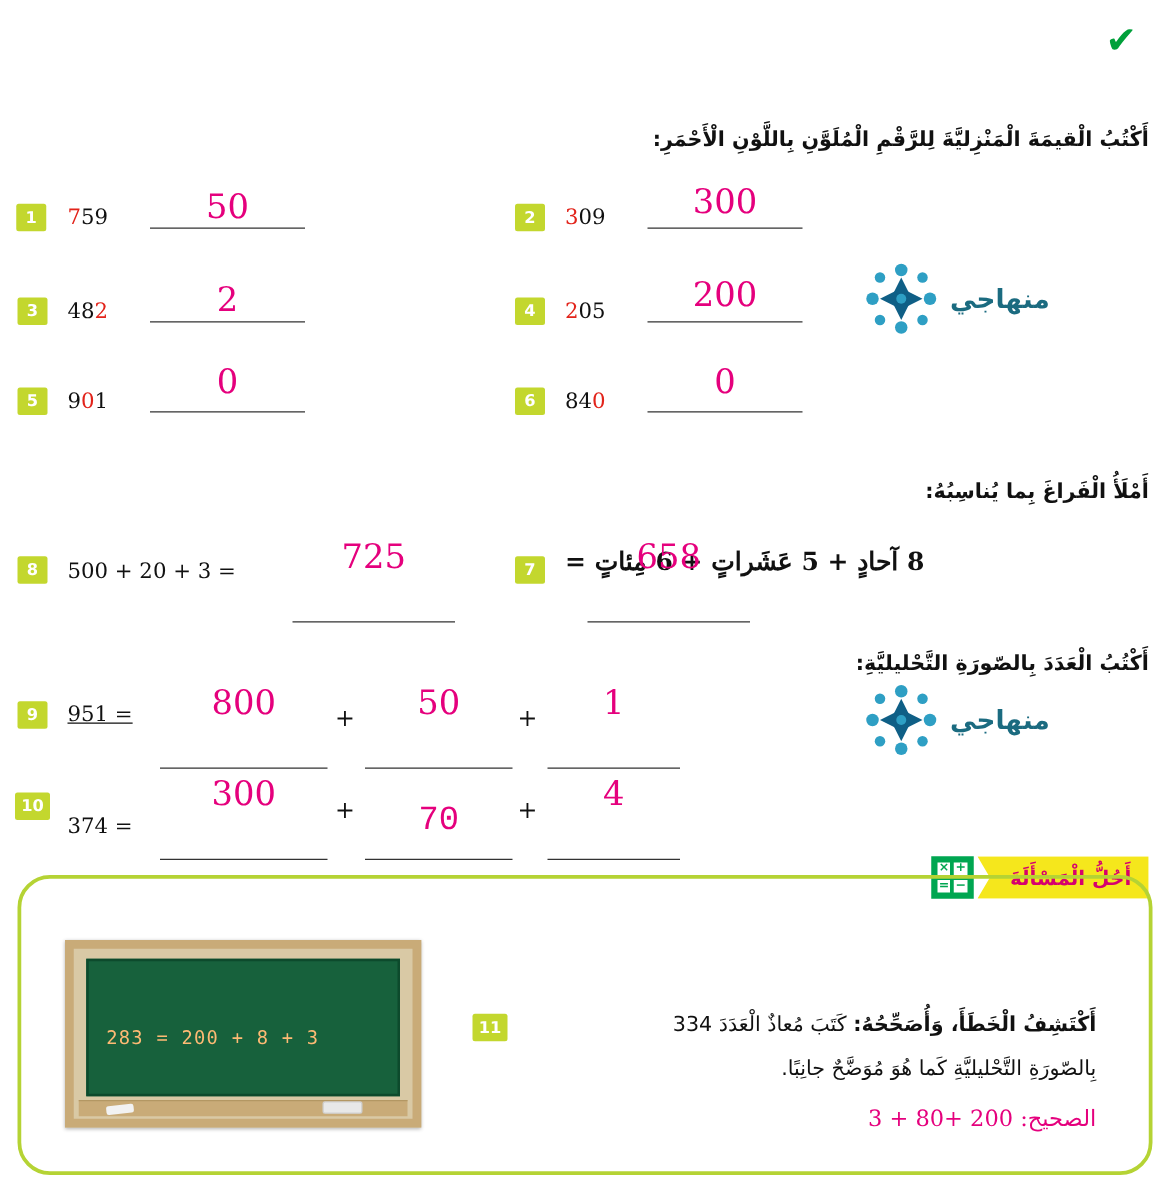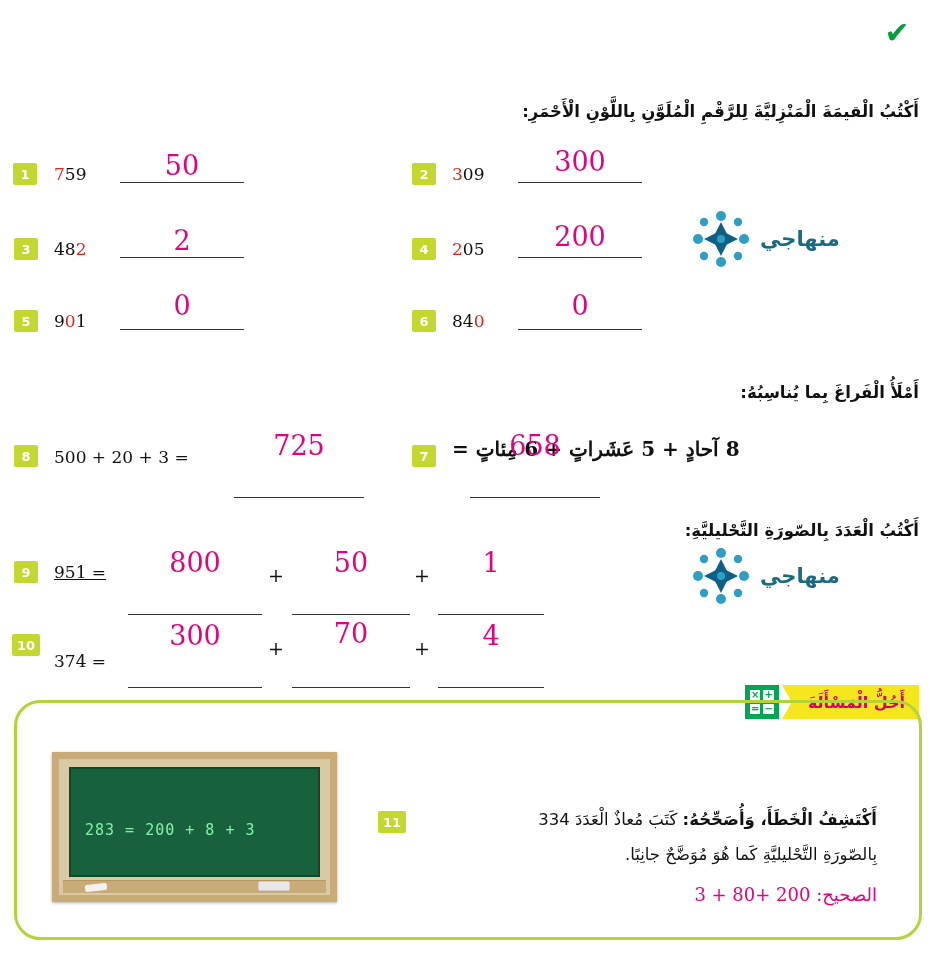--- a/index.html
+++ b/index.html
@@ -167,21 +167,21 @@
   .board-inner{
     position:absolute;
     left:10px;top:8px;right:10px;bottom:18px;
     background:#17613c;
     border:2px solid #0d4a2c;
     box-sizing:border-box;
   }
   .board-text{
     position:absolute;
     left:14px;top:52px;
-    color:#86efac;
+    color:#fdba74;
     font-size:15px;
     font-family:"DejaVu Sans Mono","Liberation Mono",monospace;
     letter-spacing:1px;
     direction:ltr;
   }
   .board-ledge{
     position:absolute;
     left:4px;right:4px;bottom:2px;height:12px;
     background:#c9ab78;
     border-top:1px solid #b39763;
@@ -345,21 +345,21 @@
   <div class="plus" style="left:414px;top:564px;">+</div>
   <div class="blank" style="left:438px;top:580px;width:106px;"></div>
   <div class="answer" style="left:438px;top:549px;width:106px;">1</div>
 
   <div class="num-badge wide" style="left:12px;top:634px;">10</div>
   <div class="problem" style="left:54px;top:635px;margin-top:16px;">374 =</div>
   <div class="blank" style="left:128px;top:653px;width:134px;"></div>
   <div class="answer" style="left:128px;top:622px;width:134px;">300</div>
   <div class="plus" style="left:268px;top:637px;">+</div>
   <div class="blank" style="left:292px;top:653px;width:118px;"></div>
-  <div class="answer" style="left:292px;top:620px;width:118px;">70</div>
+  <div class="answer" style="left:292px;top:644px;width:118px;font-family:Liberation Mono, monospace;">70</div>
   <div class="plus" style="left:414px;top:637px;">+</div>
   <div class="blank" style="left:438px;top:653px;width:106px;"></div>
   <div class="answer" style="left:438px;top:622px;width:106px;">4</div>
 
   <div class="banner" style="right:18px;top:685px;">
     <div class="badge">
       <div class="badge-grid">
         <span>+</span>
           <span>×</span>
           <span>−</span>

